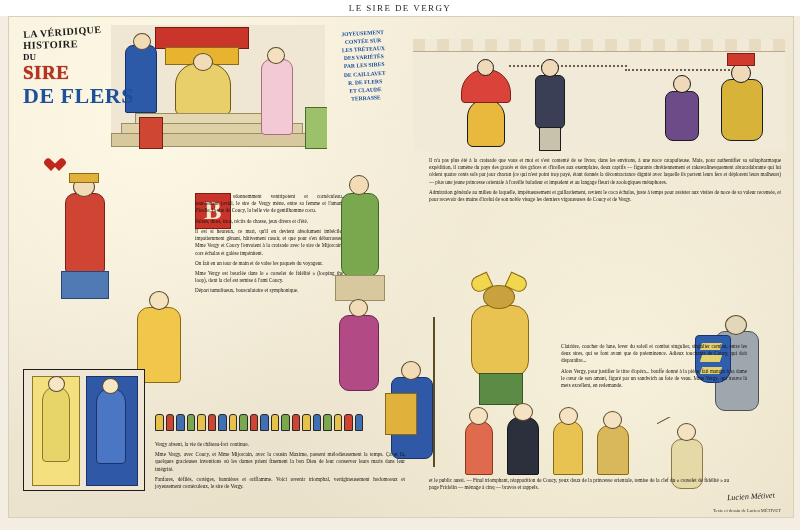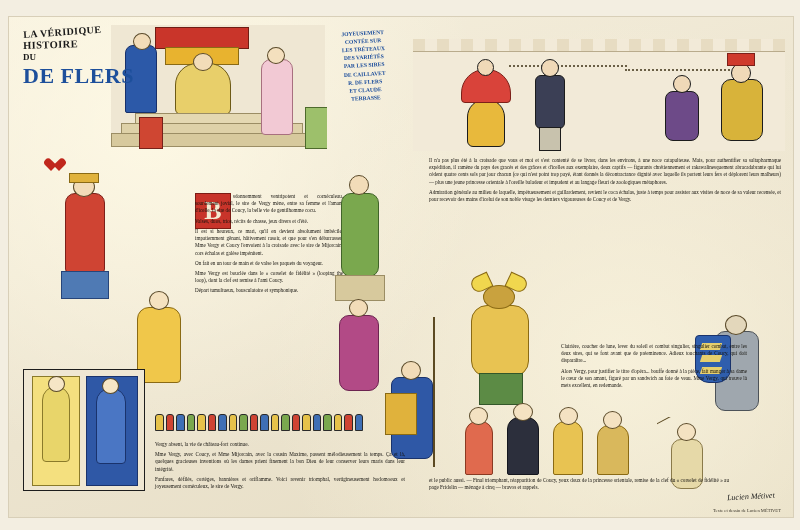--- a/index.html
+++ b/index.html
@@ -74,20 +74,23 @@
 
   
   .crowd{position:absolute;display:flex;align-items:flex-end;}
   .crowd span{display:block;width:7px;height:15px;margin-right:2px;border:1px solid #2a2a2a;border-radius:3px 3px 0 0;}
 </style>
 </head>
 <body>
 
 <div class="page">
 
+  <div class="header">
+    <span class="ttl">LE SIRE DE VERGY</span>
+  </div>
 
   <div class="sheet">
 
     <div class="panel" style="left:6px;top:4px;width:312px;height:128px;">
 
       <div style="position:absolute;left:96px;top:4px;width:214px;height:122px;background:#efe7d3;"></div>
 
       <div style="position:absolute;left:140px;top:6px;width:92px;height:20px;background:#c9352a;border:1px solid #6f1d14;"></div>
       <div style="position:absolute;left:150px;top:26px;width:72px;height:16px;background:#e8b32f;border:1px solid #8a6a14;"></div>
 
@@ -105,20 +108,21 @@
       <div style="position:absolute;left:252px;top:26px;width:16px;height:15px;background:#f4e0be;border:1px solid #5a4a2a;border-radius:50%;"></div>
 
       <div style="position:absolute;left:124px;top:96px;width:22px;height:30px;background:#cf4632;border:1px solid #77211a;"></div>
       <div style="position:absolute;left:290px;top:86px;width:22px;height:40px;background:#9dc06b;border:1px solid #4d6a2c;"></div>
     </div>
 
     <div class="titleblock">
       <div class="l1">LA VÉRIDIQUE</div>
       <div class="l2">HISTOIRE</div>
       <div class="l3">DU</div>
+      <div class="l4">SIRE</div>
       <div class="l5">DE FLERS</div>
     </div>
 
     <div class="poster">
       <div>JOYEUSEMENT</div>
       <div>CONTÉE SUR</div>
       <div>LES TRÉTEAUX</div>
       <div>DES VARIÉTÉS</div>
       <div>PAR LES SIRES</div>
       <div>DE CAILLAVET</div>

